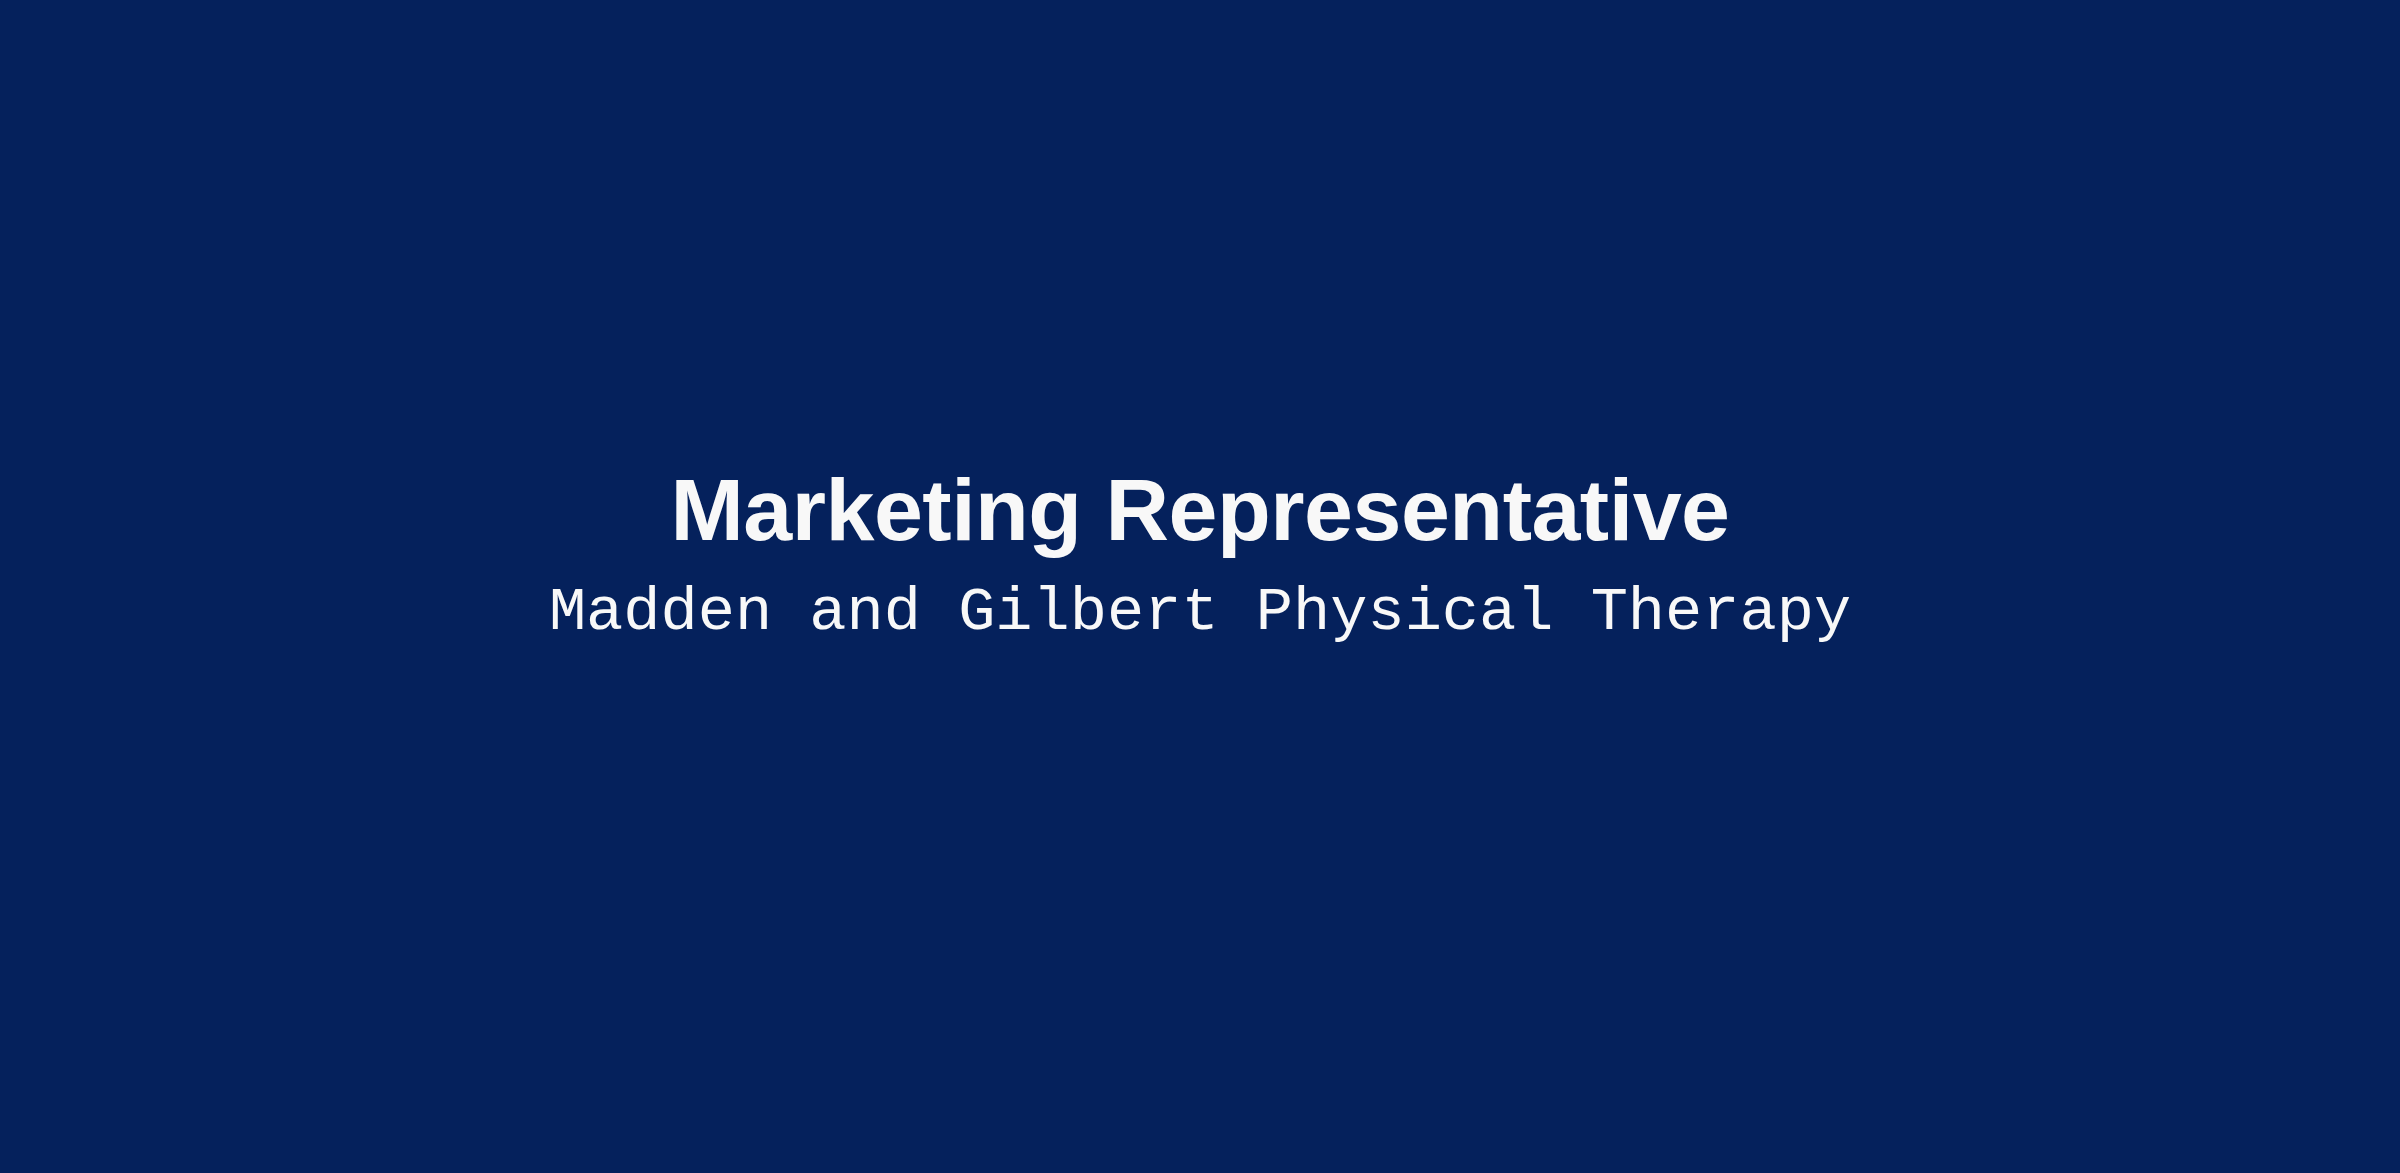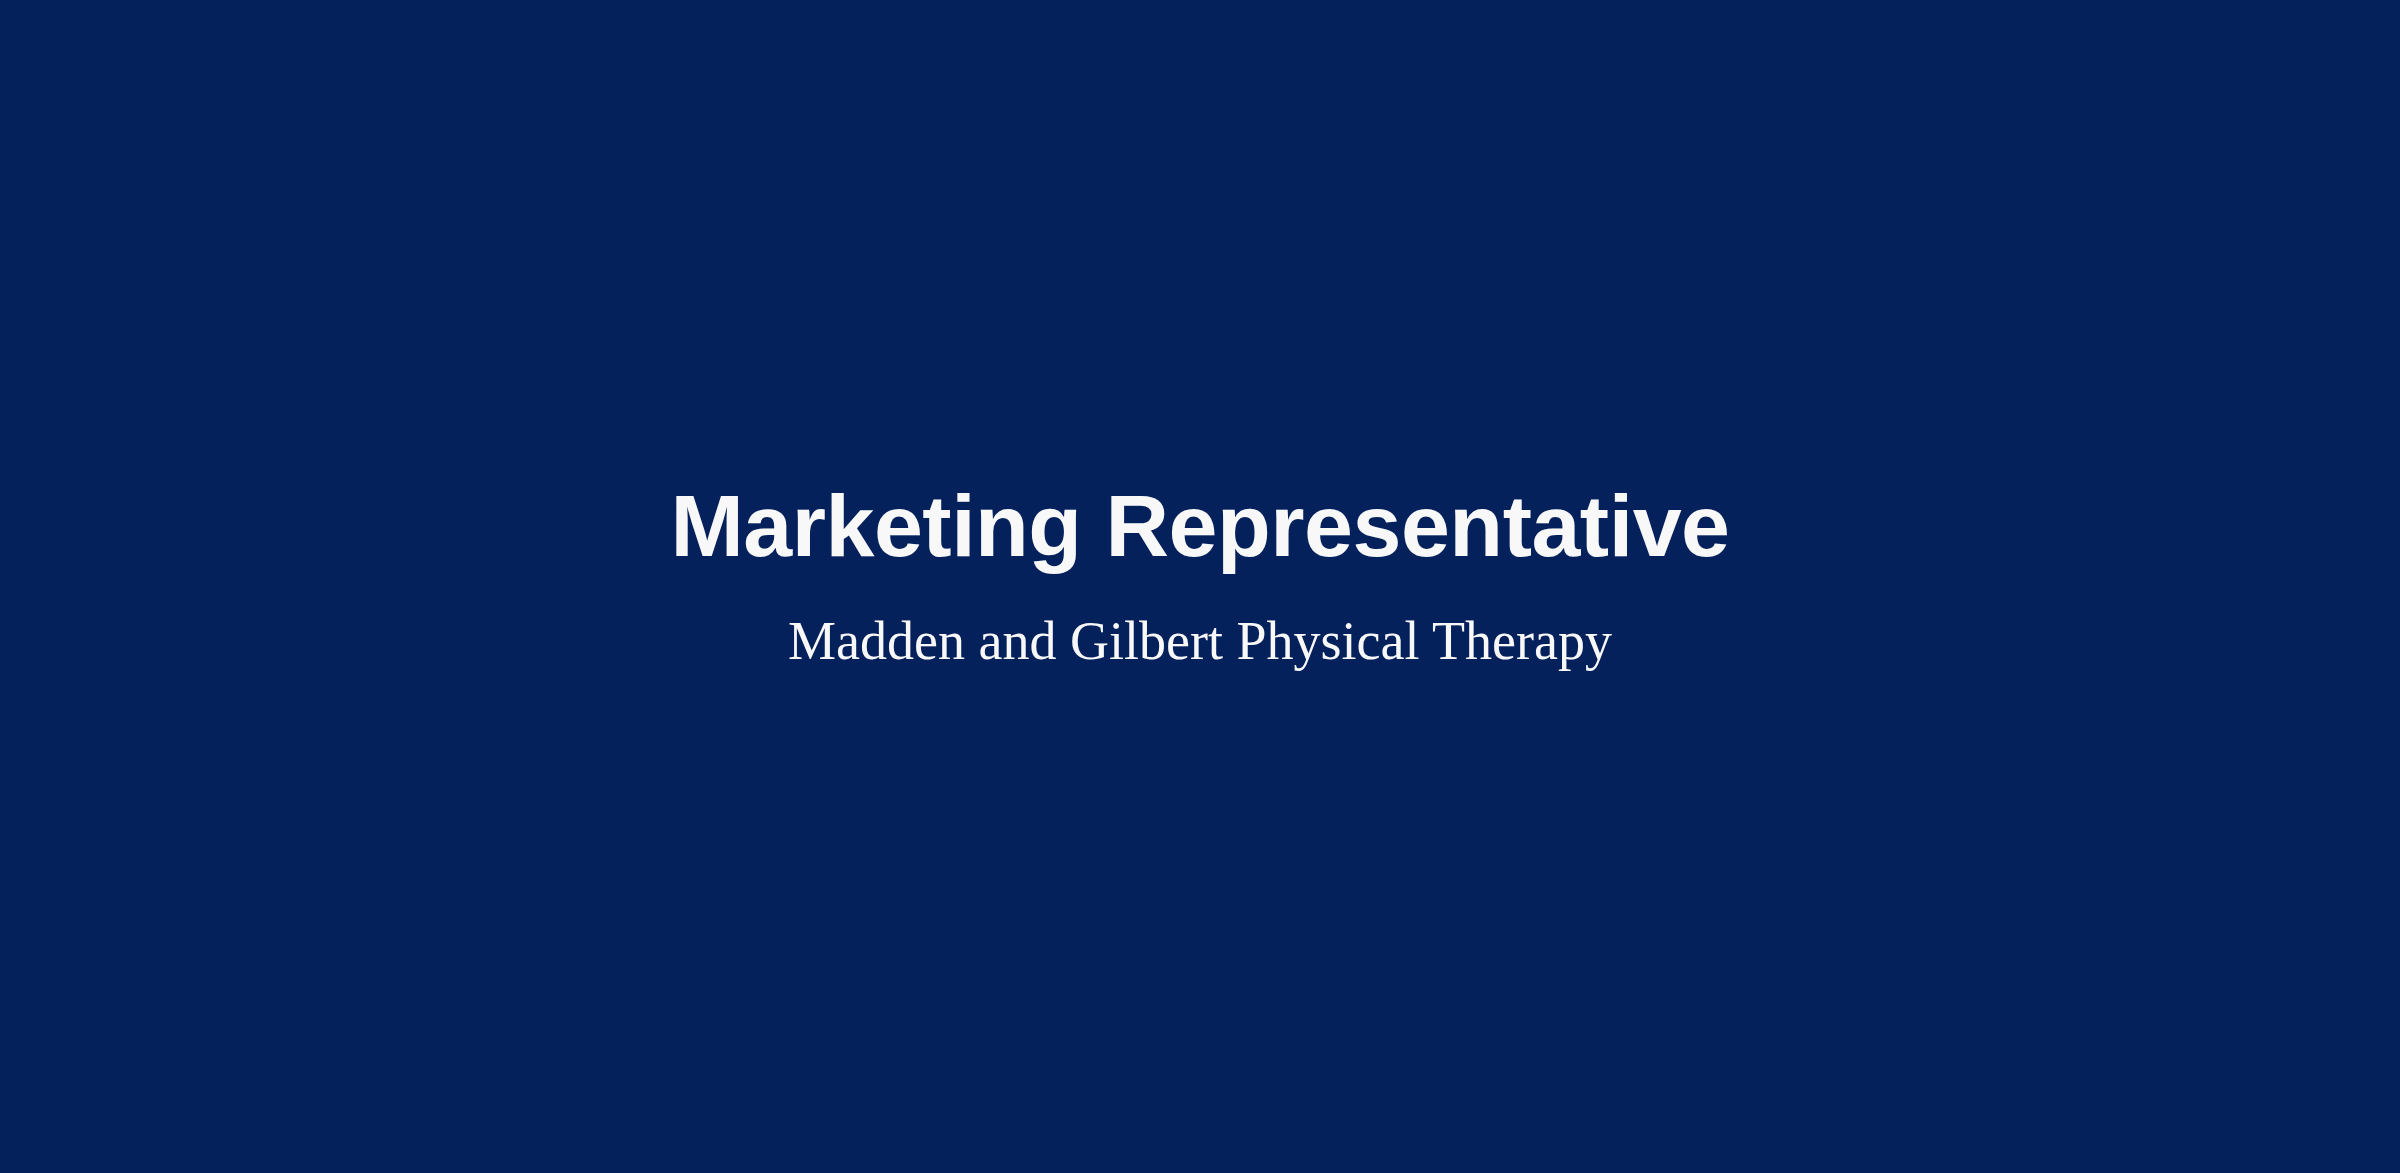--- a/index.html
+++ b/index.html
@@ -33,36 +33,36 @@
     left: 0;
     right: 0;
     top: 466px;
     display: flex;
     flex-direction: column;
     align-items: center;
     text-align: center;
   }
 
   .headline {
-    margin: 16px;
+    margin: 0;
     font-family: "Liberation Sans", sans-serif;
     font-weight: 700;
     font-size: 88px;
     line-height: 1.0;
     letter-spacing: -0.5px;
     color: #f8f8f8;
     white-space: nowrap;
   }
 
   .subhead {
     margin: 0;
     margin-top: 28px;
-    font-family: Liberation Serif, serif;
+    font-family: Liberation Mono, monospace;
     font-weight: 400;
-    font-size: 54px;
+    font-size: 62px;
     line-height: 1.0;
     letter-spacing: 0px;
     color: #f8f8f8;
     white-space: nowrap;
   }
 </style>
 </head>
 <body>
 
 <div class="card" style="background: rgb(5, 33, 92);">

